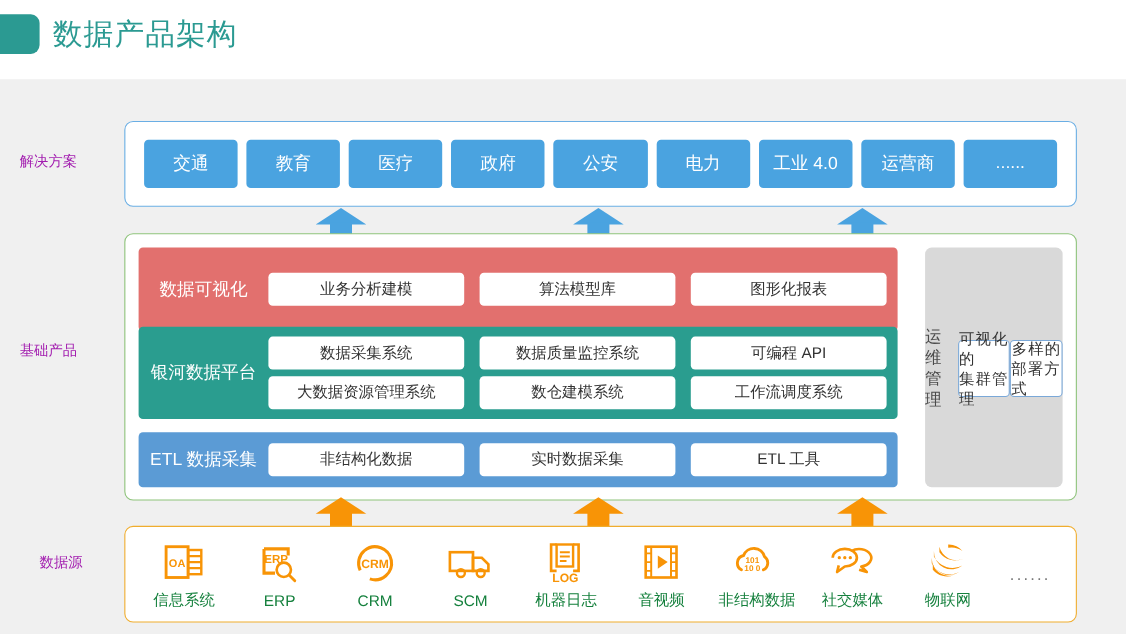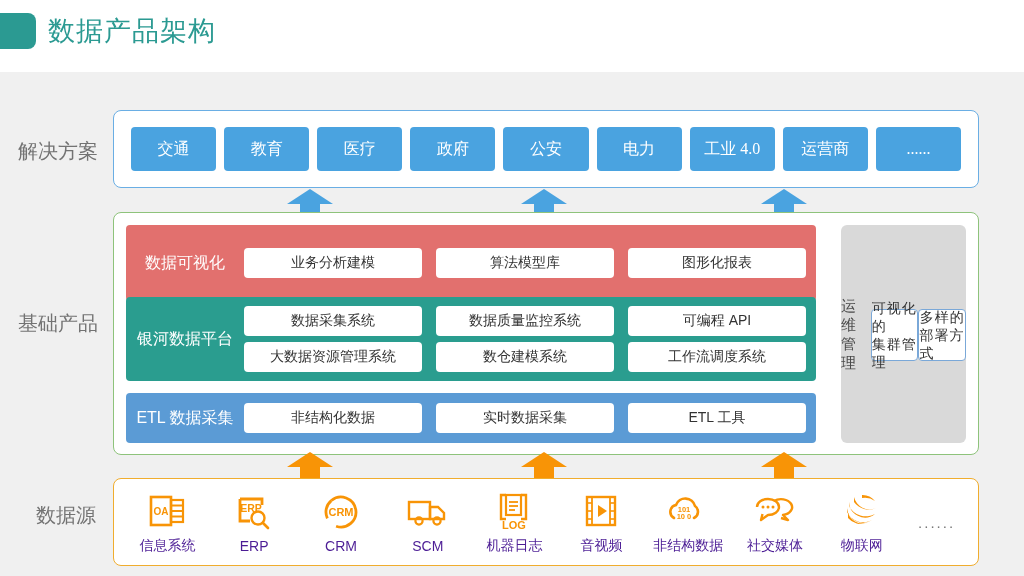--- a/index.html
+++ b/index.html
@@ -21,35 +21,34 @@
     background: #2b9a92; border-radius: 0 8px 8px 0;
   }
   .header-title {
     position: absolute; left: 48px; top: 13px;
     font-size: 27px; color: #2b9a92; letter-spacing: 1px;
     line-height: 36px; white-space: nowrap;
   }
 
   
   .row-label {
-    position: absolute; font-size: 20px; color: #737373;
+    position: absolute; font-size: 13px; color: #a21caf;
     white-space: nowrap; text-align: left;
   }
   #lbl-solution { left: 18px; top: 138px; }
   #lbl-base     { left: 18px; top: 310px; }
   #lbl-source   { left: 36px; top: 502px; }
 
   
   .solution-panel {
     position: absolute; left: 113px; top: 110px; width: 866px; height: 78px;
     background: #ffffff; border: 1px solid #6aaeE4; border-radius: 8px;
     box-sizing: border-box;
     display: flex; align-items: center; justify-content: space-between;
     padding: 0 13px;
-    font-family: Liberation Serif, serif;
   }
   .sol-chip {
     height: 44px; min-width: 78px; flex: 1 1 0;
     margin: 0 4px;
     background: #4aa3e0; color: #ffffff;
     border-radius: 4px;
     display: flex; align-items: center; justify-content: center;
     font-size: 16px; white-space: nowrap;
   }
 
@@ -119,21 +118,21 @@
     background: #ffffff; border: 1px solid #f0ad2e; border-radius: 8px;
     box-sizing: border-box;
     display: flex; align-items: center; justify-content: space-around;
     padding: 0 10px;
   }
   .src-item {
     display: flex; flex-direction: column; align-items: center; justify-content: center;
     width: 84px;
   }
   .src-icon { width: 46px; height: 42px; display: flex; align-items: center; justify-content: center; }
-  .src-label { margin-top: 5px; font-size: 14px; color: #4c1d95; white-space: nowrap; }
+  .src-label { margin-top: 5px; font-size: 14px; color: #15803d; white-space: nowrap; }
   .src-ellipsis { font-size: 15px; color: #777777; letter-spacing: 2px; width: 60px; text-align: center; }
 </style>
 </head>
 <body>
 
 <div class="page">
 
   <div class="header">
     <div class="header-accent"></div>
     <div class="header-title">数据产品架构</div>

